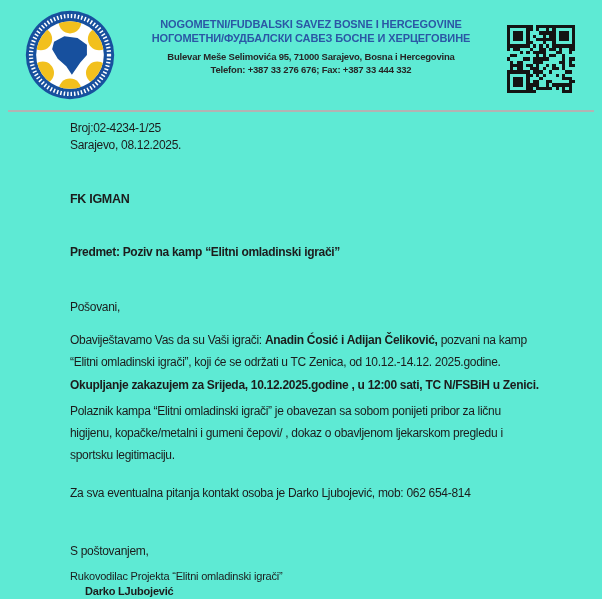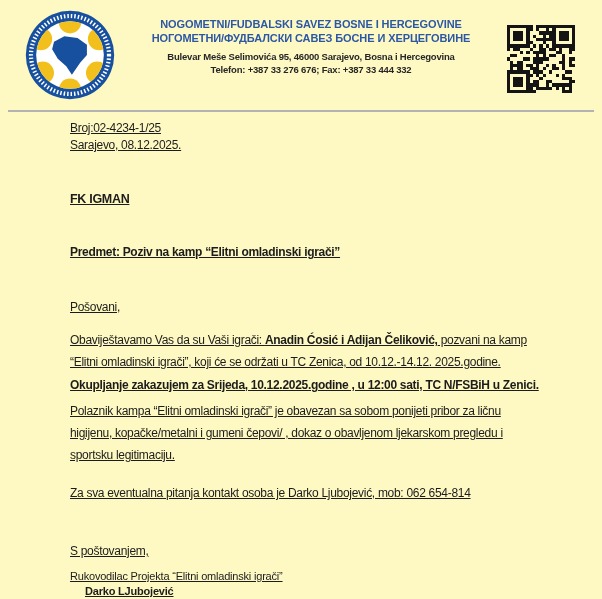--- a/index.html
+++ b/index.html
@@ -1,19 +1,19 @@
 <!DOCTYPE html>
 <html><head>
 <meta charset="utf-8">
 <style>
   html,body{margin:0;padding:0;background:#ffffff;}
   .page{
     position:relative;
     width:602px;height:599px;
-    background:#fef9c3;
+    background:#5eead4;
     font-family:"Liberation Sans",sans-serif;
     color:#1c1c1c;
     overflow:hidden;
   }
   
   .letterhead{position:relative;height:113px;}
   .logo-wrap{position:absolute;left:23px;top:8px;width:94px;height:94px;}
   .org-block{
     position:absolute;left:118px;right:98px;top:17px;
     text-align:center;
@@ -31,21 +31,20 @@
   .rule{
     position:absolute;left:8px;right:8px;top:110px;height:2px;
     background:#b3b3b3;
   }
   
   .body{
     position:relative;
     padding:7px 40px 0 70px;
     font-size:12px;
     letter-spacing:-0.3px;
-    text-decoration:underline;
   }
   .line{white-space:nowrap;}
   .meta-line{line-height:17px;}
   .recipient{margin-top:38px;line-height:15px;font-weight:bold;font-size:12.5px;}
   .subject{margin-top:38px;line-height:15px;font-weight:bold;}
   .salutation{margin-top:40px;line-height:15px;}
   .notice{margin-top:14px;}
   .para-line{line-height:22px;}
   .b{font-weight:bold;}
   .gathering{margin-top:2px;line-height:21px;font-weight:bold;}
@@ -79,21 +78,21 @@
           <circle cx="50" cy="87" r="12"></circle>
         </g>
         <path fill="#17509e" d="M33,36 L44,30 L58,32 L68,39 L68,50 L61,58 L52,71 L46,62 L37,54 L31,44 Z"></path>
       </svg>
     </div>
 
     <div class="org-block">
       <div class="org-line">NOGOMETNI/FUDBALSKI SAVEZ BOSNE I HERCEGOVINE</div>
       <div class="org-line">НОГОМЕТНИ/ФУДБАЛСКИ САВЕЗ БОСНЕ И ХЕРЦЕГОВИНЕ</div>
       <div class="addr-block">
-        <div class="addr-line">Bulevar Meše Selimovića 95, 46000 Sarajevo, Bosna i Hercegovina</div>
+        <div class="addr-line">Bulevar Meše Selimovića 95, 71000 Sarajevo, Bosna i Hercegovina</div>
         <div class="addr-line">Telefon: +387 33 276 676; Fax: +387 33 444 332</div>
       </div>
     </div>
 
     <div class="qr-wrap">
       <span><svg viewBox="0 0 21 21" width="68" height="68" shape-rendering="crispEdges" fill="#141414">
             <rect x="0" y="0" width="1" height="1"></rect>
             <rect x="1" y="0" width="1" height="1"></rect>
             <rect x="2" y="0" width="1" height="1"></rect>
             <rect x="3" y="0" width="1" height="1"></rect>

